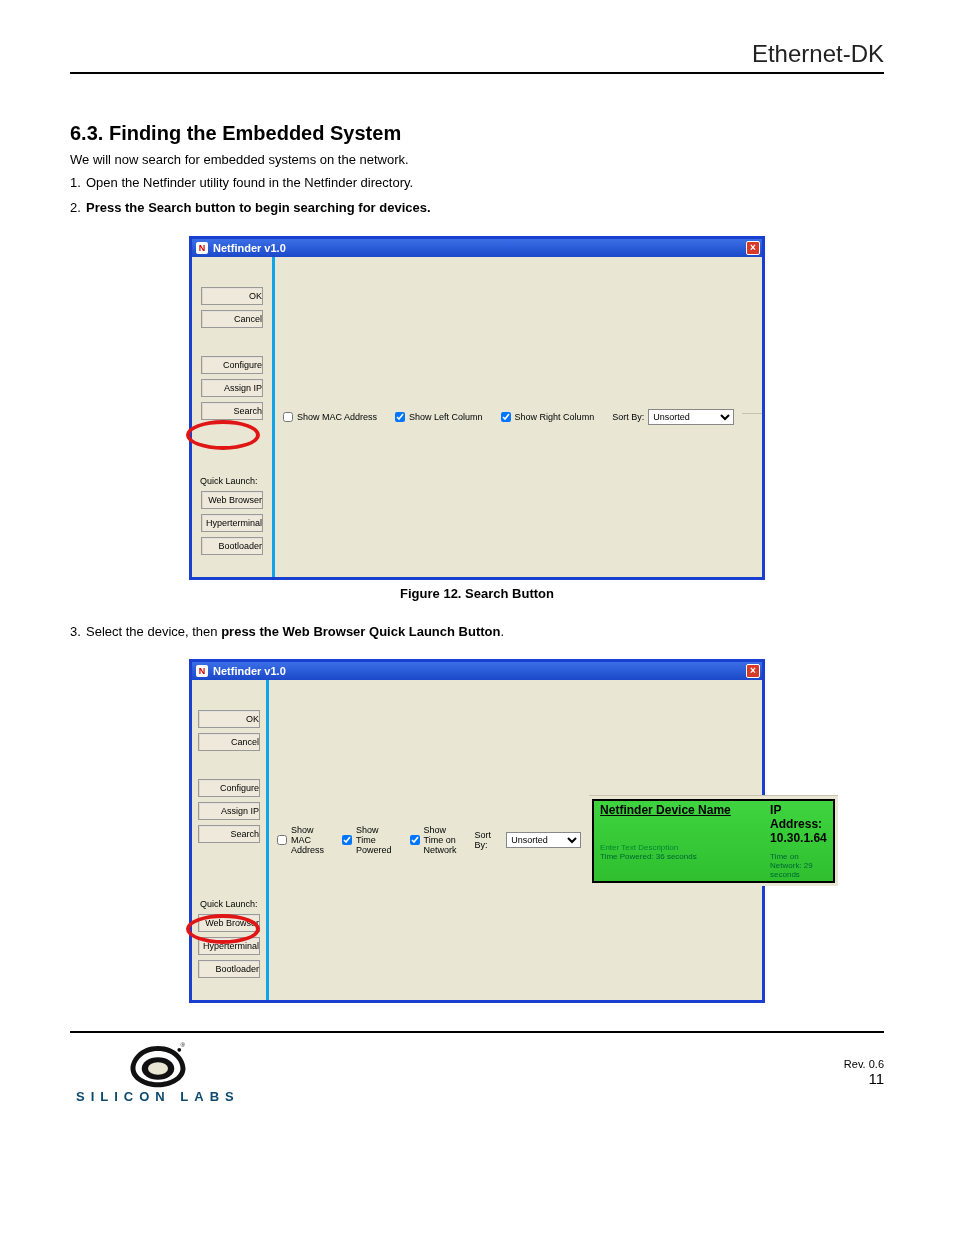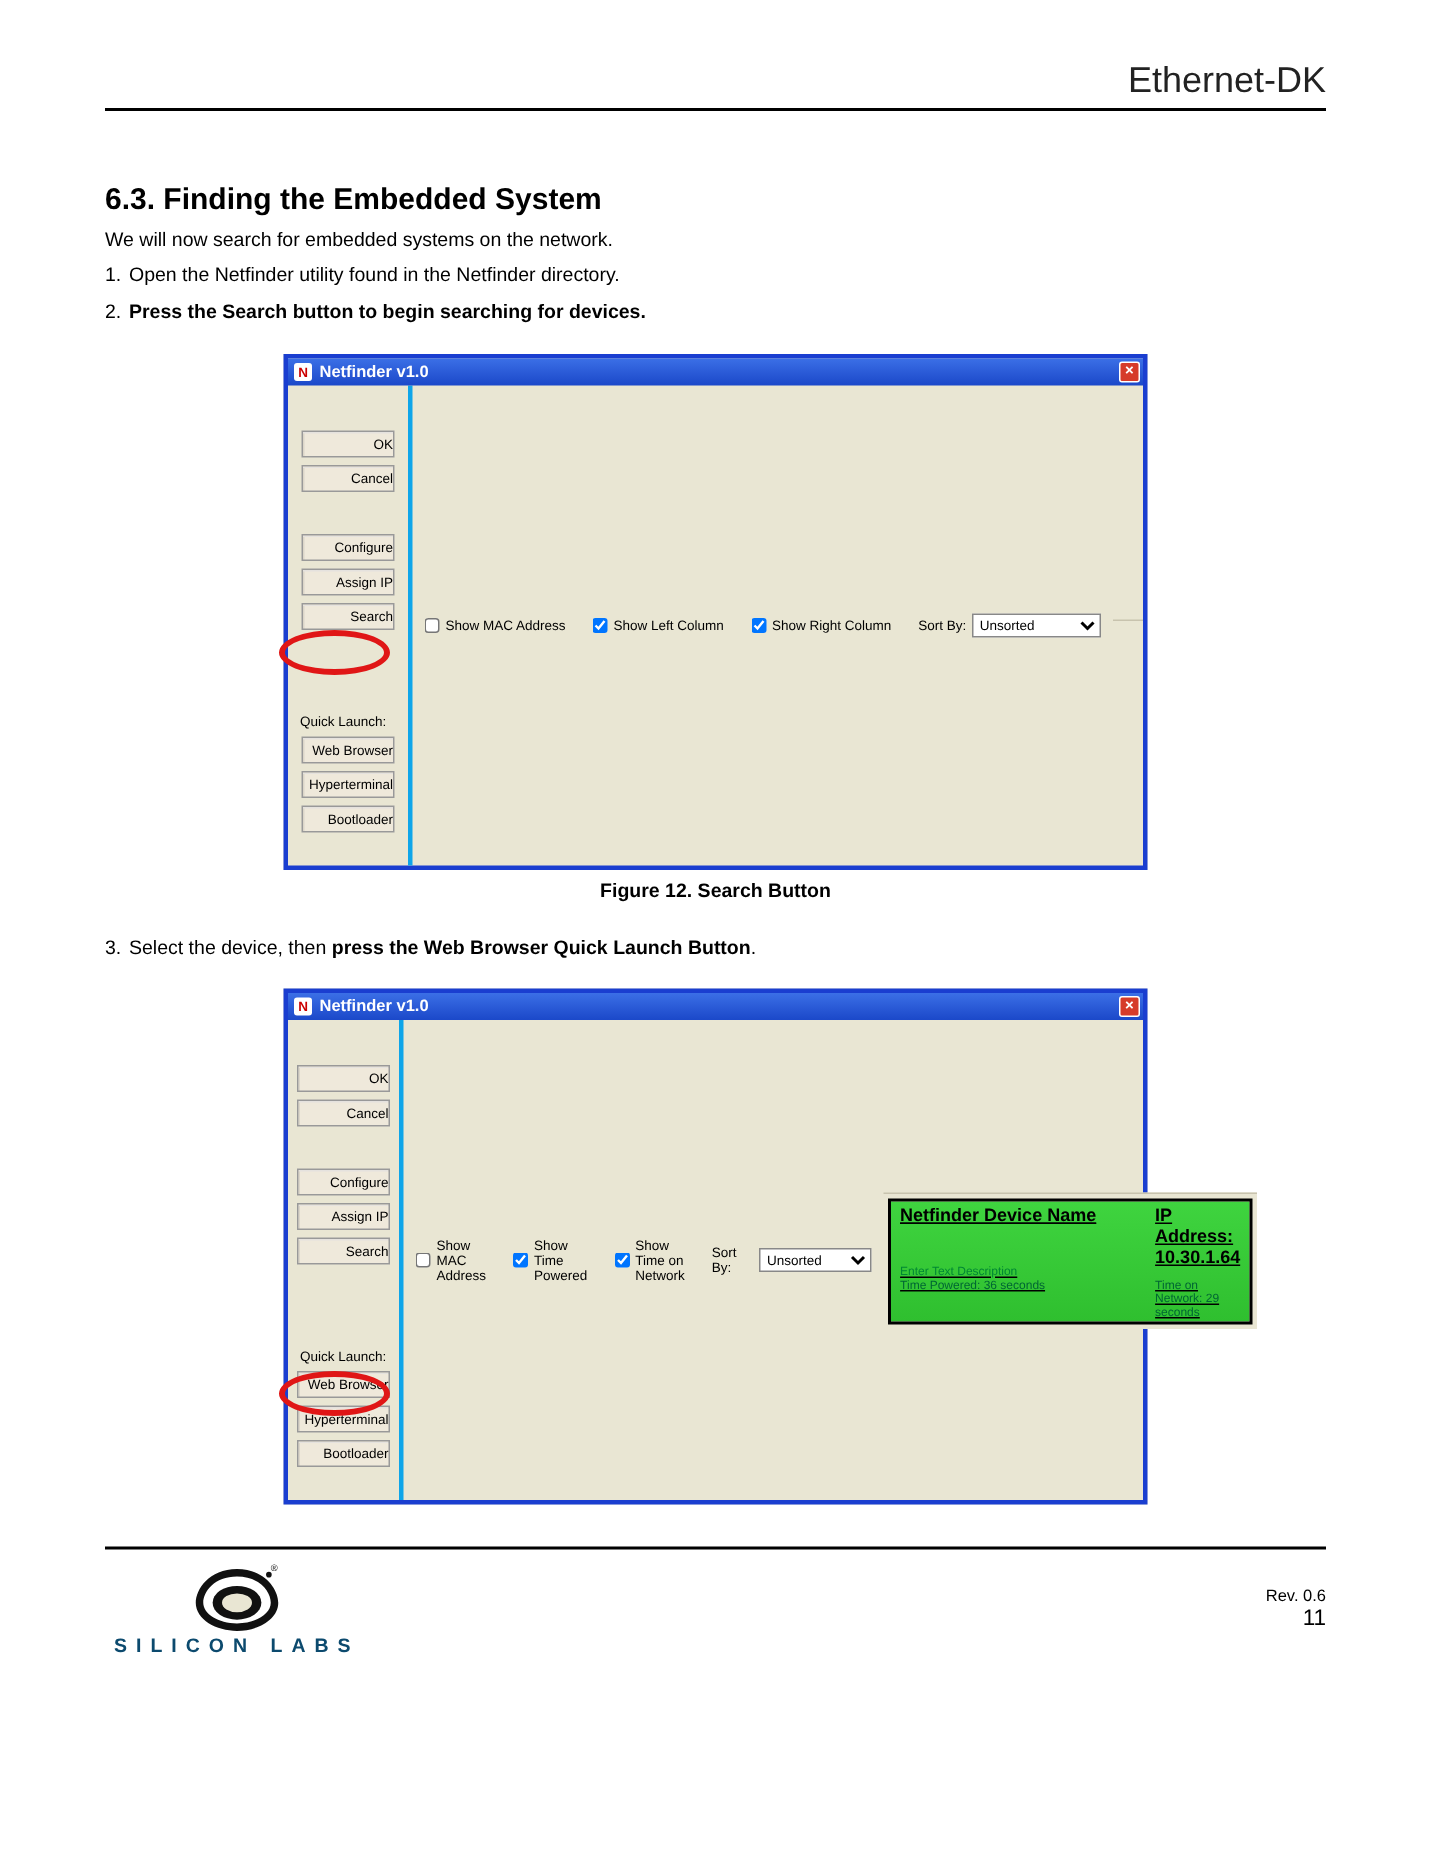--- a/index.html
+++ b/index.html
@@ -110,21 +110,20 @@
   .sort-group { margin-left:auto; display:flex; align-items:center; gap:4px; }
   .sort-select {
     font-size:9px; height:16px; width:86px;
     border:1px solid #888; background:#fff;
   }
   .list-area {
     flex:1;
     background:#e9e6d3;
     border-top:1px solid #c8c3ae;
     padding:3px;
-    text-decoration:underline;
   }
   .device-row {
     background: linear-gradient(#3fd43f,#2fbf2f);
     border:2px solid #000;
     padding: 2px 6px 2px 6px;
     color:#000;
   }
   .device-row .row1 { display:flex; }
   .device-row .name { font-weight:bold; font-size:12px; text-decoration:underline; flex:0 0 170px; }
   .device-row .ip { font-weight:bold; font-size:12px; }

